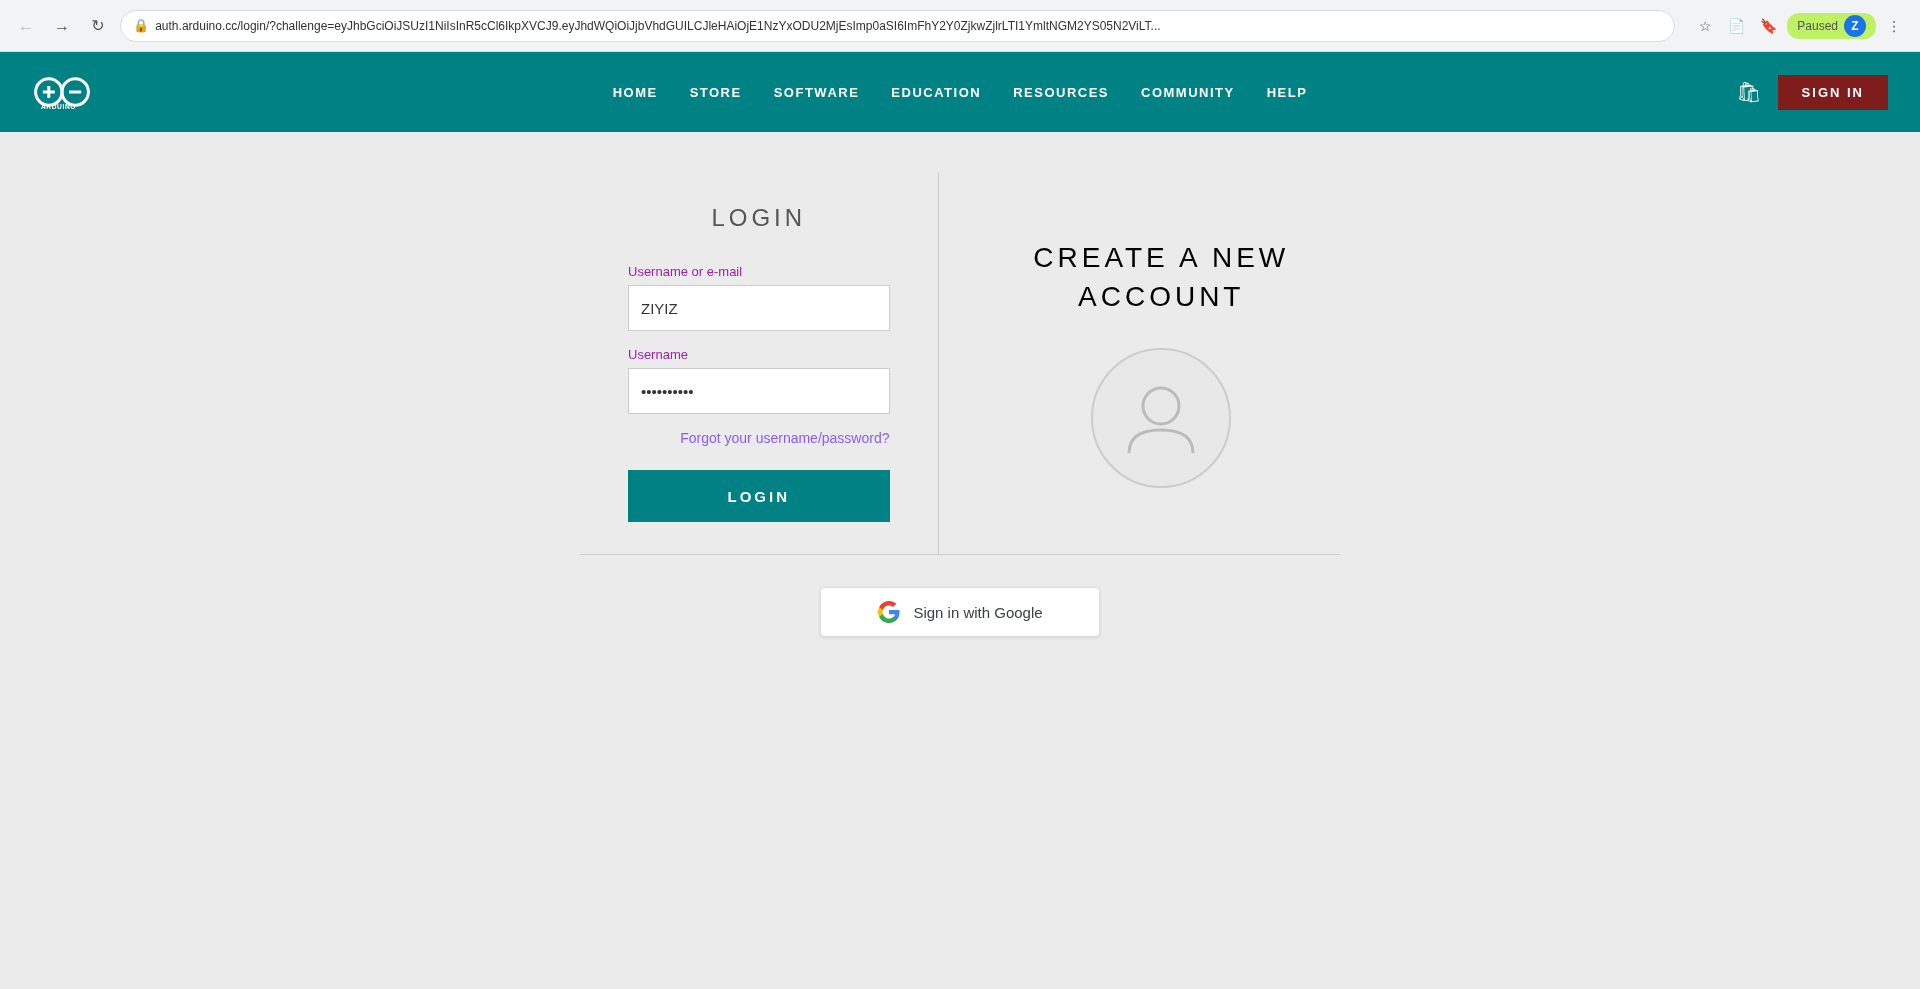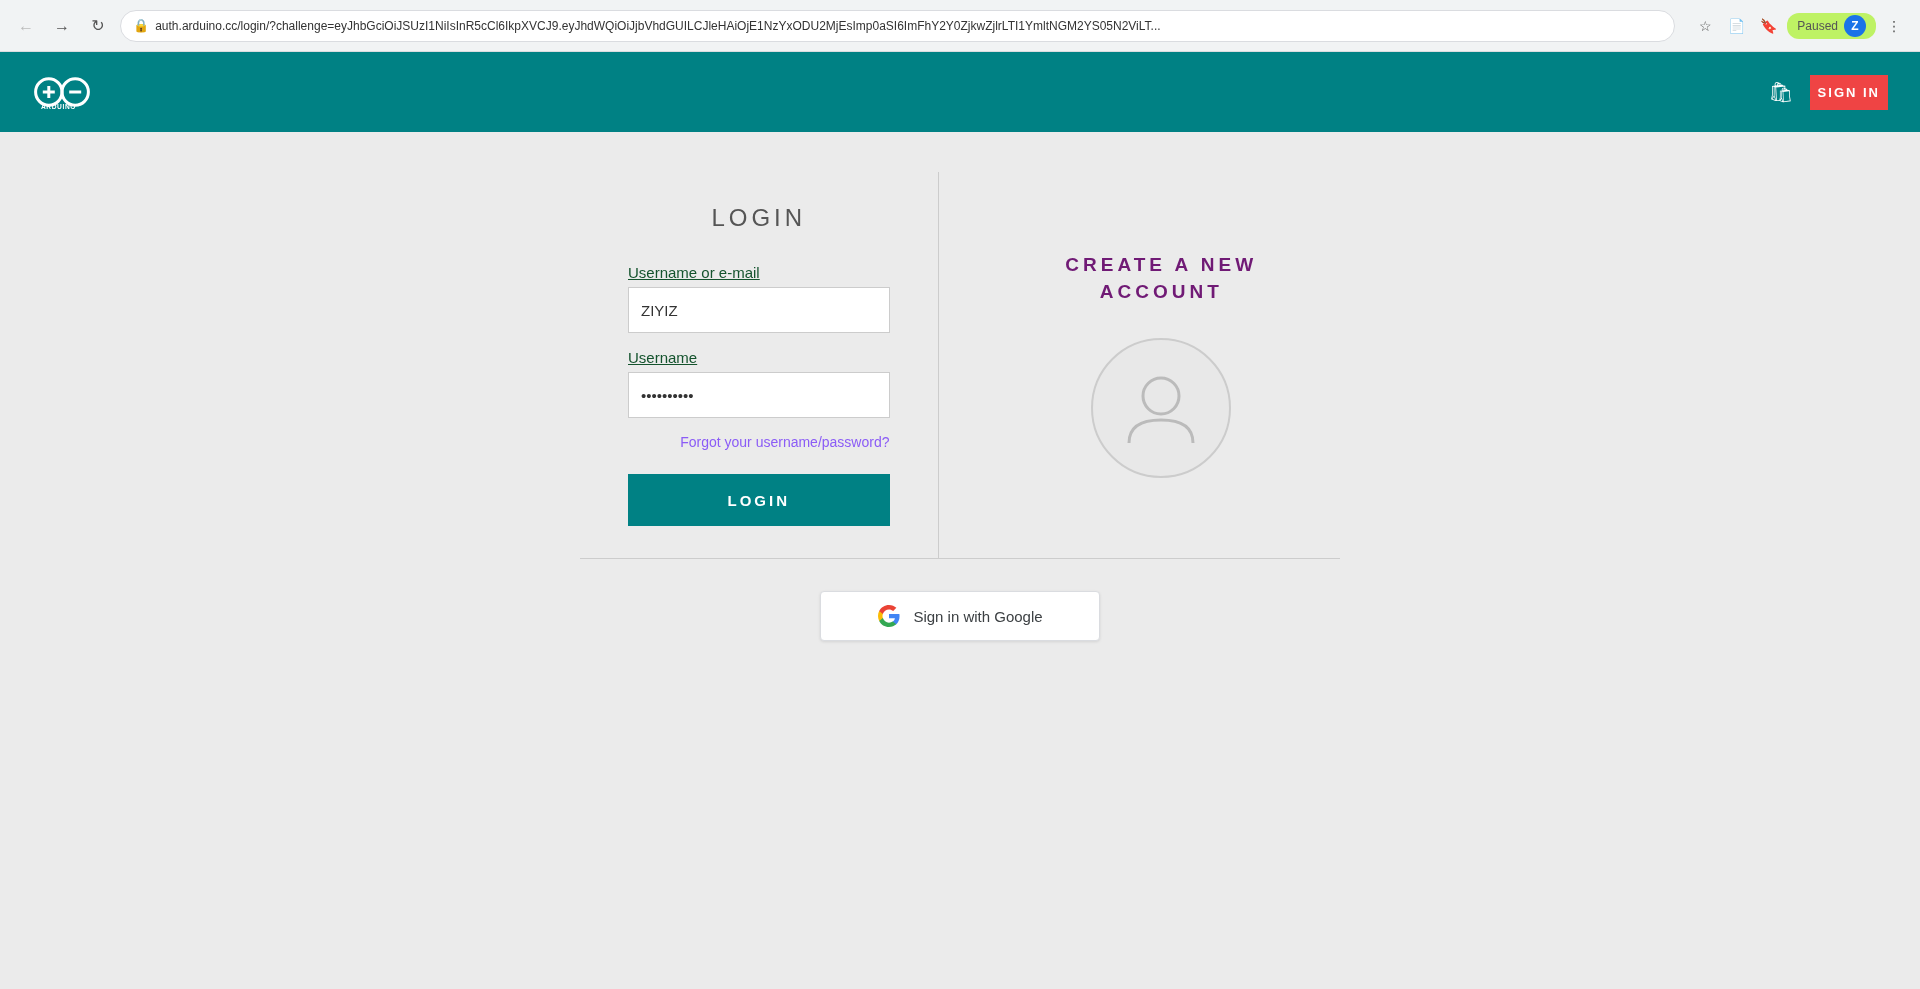--- a/index.html
+++ b/index.html
@@ -87,21 +87,21 @@
     .arduino-header-right {
       margin-left: auto;
       display: flex;
       align-items: center;
       gap: 16px;
     }
     .cart-icon-btn {
       background: none; border: none; cursor: pointer; color: white; font-size: 20px;
     }
     .sign-in-btn {
-      background: #ef4444; color: white; border: none; padding: 10px 8px;
+      background: #7f1d1d; color: white; border: none; padding: 10px 24px;
       font-size: 13px; font-weight: 700; letter-spacing: 2px; cursor: pointer;
     }
 
     
     .main-content {
       background: #ebebeb;
       min-height: calc(989px - 52px - 80px);
       display: flex;
       flex-direction: column;
       align-items: center;
@@ -134,24 +134,23 @@
       font-size: 24px;
       font-weight: 300;
       letter-spacing: 4px;
       color: #555;
       margin-bottom: 32px;
     }
 
     .form-group { margin-bottom: 16px; }
     .form-label {
       display: block;
-      font-size: 15px;
-      color: #14532d;
+      font-size: 13px;
+      color: #a21caf;
       margin-bottom: 6px;
-      text-decoration: underline;
     }
     .form-input {
       width: 100%;
       height: 46px;
       border: 1px solid #ccc;
       background: white;
       padding: 0 12px;
       font-size: 15px;
       color: #333;
       outline: none;
@@ -185,24 +184,24 @@
       flex: 1;
       padding: 32px 48px;
       display: flex;
       flex-direction: column;
       align-items: center;
       justify-content: center;
     }
 
     .create-title {
       text-align: center;
-      font-size: 19px;
-      font-weight: 700;
+      font-size: 28px;
+      font-weight: 400;
       letter-spacing: 4px;
-      color: #701a75;
+      color: #000000;
       margin-bottom: 32px;
       line-height: 1.4;
     }
 
     .avatar-circle {
       width: 140px; height: 140px;
       border-radius: 50%;
       background: #e8e8e8;
       border: 2px solid #ccc;
       display: flex;
@@ -267,20 +266,29 @@
     <svg class="arduino-logo-icon" viewBox="0 0 100 60">
       <circle cx="28" cy="30" r="22" fill="none" stroke="white" stroke-width="5"></circle>
       <circle cx="72" cy="30" r="22" fill="none" stroke="white" stroke-width="5"></circle>
       <line x1="18" y1="30" x2="38" y2="30" stroke="white" stroke-width="5"></line>
       <line x1="28" y1="20" x2="28" y2="40" stroke="white" stroke-width="5"></line>
       <line x1="62" y1="30" x2="82" y2="30" stroke="white" stroke-width="5"></line>
       <text x="15" y="58" font-size="11" font-weight="bold" fill="white" font-family="Arial" letter-spacing="1">ARDUINO</text>
     </svg>
   </div>
 
+  <nav class="arduino-nav">
+    <a class="arduino-nav-item">HOME</a>
+    <a class="arduino-nav-item">STORE</a>
+    <a class="arduino-nav-item">SOFTWARE</a>
+    <a class="arduino-nav-item">EDUCATION</a>
+    <a class="arduino-nav-item">RESOURCES</a>
+    <a class="arduino-nav-item">COMMUNITY</a>
+    <a class="arduino-nav-item">HELP</a>
+  </nav>
 
   <div class="arduino-header-right">
     <button class="cart-icon-btn">🛍</button>
     <button class="sign-in-btn">SIGN IN</button>
   </div>
 </header>
 
 <main class="main-content">
   <div class="auth-container">
     <div class="auth-panels">

